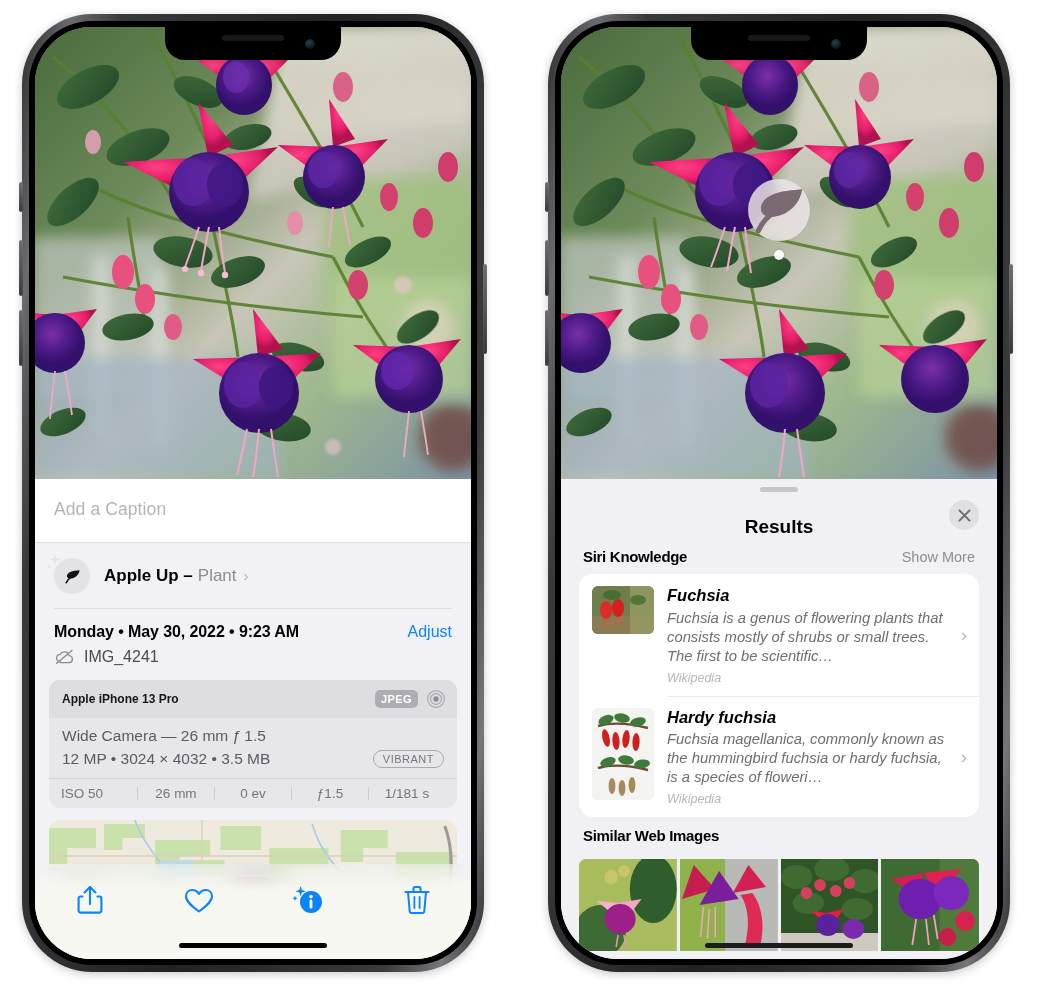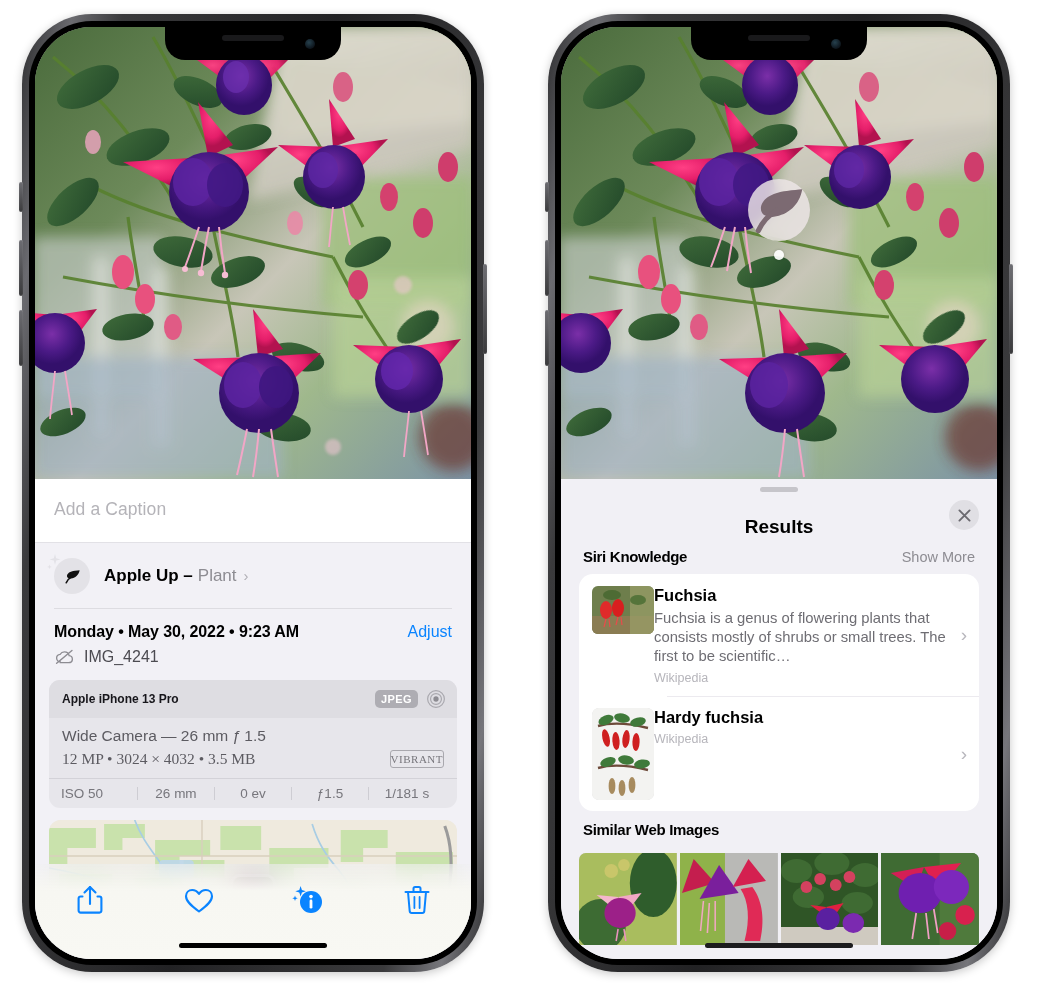--- a/index.html
+++ b/index.html
@@ -143,26 +143,25 @@
   .exif-head-right { display: flex; align-items: center; gap: 8px; }
   .pill-jpeg {
     background: #aeadb3; color: #fff; font-size: 11px; font-weight: 700;
     letter-spacing: .4px; border-radius: 5px; padding: 3px 6px 3px 6px;
   }
   .exif-body { padding: 9px 13px 10px 13px; }
   .exif-lens { font-size: 15.5px; color: #5c5b61; }
   .exif-line2 {
     display: flex; align-items: center; justify-content: space-between;
     margin-top: 5px;
-    font-family: Liberation Serif, serif;
   }
   .exif-size { font-size: 15.5px; color: #5c5b61; }
   .pill-vibrant {
     border: 1px solid #a9a8ae; color: #77767c; font-size: 11px;
-    letter-spacing: .5px; border-radius: 3px; padding: 2px 0;
+    letter-spacing: .5px; border-radius: 9px; padding: 2px 9px;
   }
   .exif-foot {
     display: flex; align-items: center;
     border-top: 1px solid #d3d2d8;
     padding: 7px 12px;
     font-size: 13.5px; color: #77767c;
   }
   .exif-foot .cell { flex: 1; text-align: center; }
   .exif-foot .cell:first-child { text-align: left; }
   .exif-foot .cell:last-child  { text-align: center; }
@@ -232,21 +231,21 @@
   .kb-row + .kb-row::before {
     content: ""; position: absolute; left: 88px; right: 0; top: 0;
     height: 1px; background: #eceaef;
   }
   .kb-thumb {
     width: 62px; height: 48px; border-radius: 6px; overflow: hidden;
     flex: 0 0 auto; background: #ddd;
   }
   .kb-thumb.tallthumb { height: 92px; border-radius: 7px; }
   .kb-thumb svg { width: 100%; height: 100%; display: block; }
-  .kb-text { flex: 1; padding-right: 6px; min-width: 0; }
+  .kb-text { flex: 1; margin-left: 13px; padding-right: 6px; min-width: 0; font-style: italic; }
   .kb-title { font-size: 16.5px; font-weight: 700; color: #000; line-height: 1.2; }
   .kb-desc {
     font-size: 14.8px; color: #6e6d73; line-height: 1.28; margin-top: 3px;
   }
   .kb-src { font-size: 12.5px; color: #b6b5bb; margin-top: 5px; }
   .kb-chev { align-self: center; color: #b8b7bd; font-size: 19px; padding-left: 2px; }
 
   .web-strip { display: flex; gap: 3px; margin-top: 6px; padding: 0 18px; }
   .web-thumb { flex: 1; height: 92px; overflow: hidden; background: #ccc; }
   .web-thumb:first-child { border-top-left-radius: 7px; }
@@ -795,20 +794,21 @@
                   </g>
                   <g fill="#a78b5e">
                     <ellipse cx="20" cy="78" rx="3.4" ry="8"></ellipse>
                     <ellipse cx="30" cy="80" rx="3.4" ry="8"></ellipse>
                     <ellipse cx="40" cy="77" rx="3.4" ry="8"></ellipse>
                   </g>
                 </svg>
               </div>
               <div class="kb-text">
                 <div class="kb-title">Hardy fuchsia</div>
+                <div class="kb-desc">Fuchsia magellanica, commonly known as the hummingbird fuchsia or hardy fuchsia, is a species of floweri…</div>
                 <div class="kb-src">Wikipedia</div>
               </div>
               <div class="kb-chev">›</div>
             </div>
           </div>
 
           <div class="sec-head">
             <span class="sec-title">Similar Web Images</span>
           </div>
 

